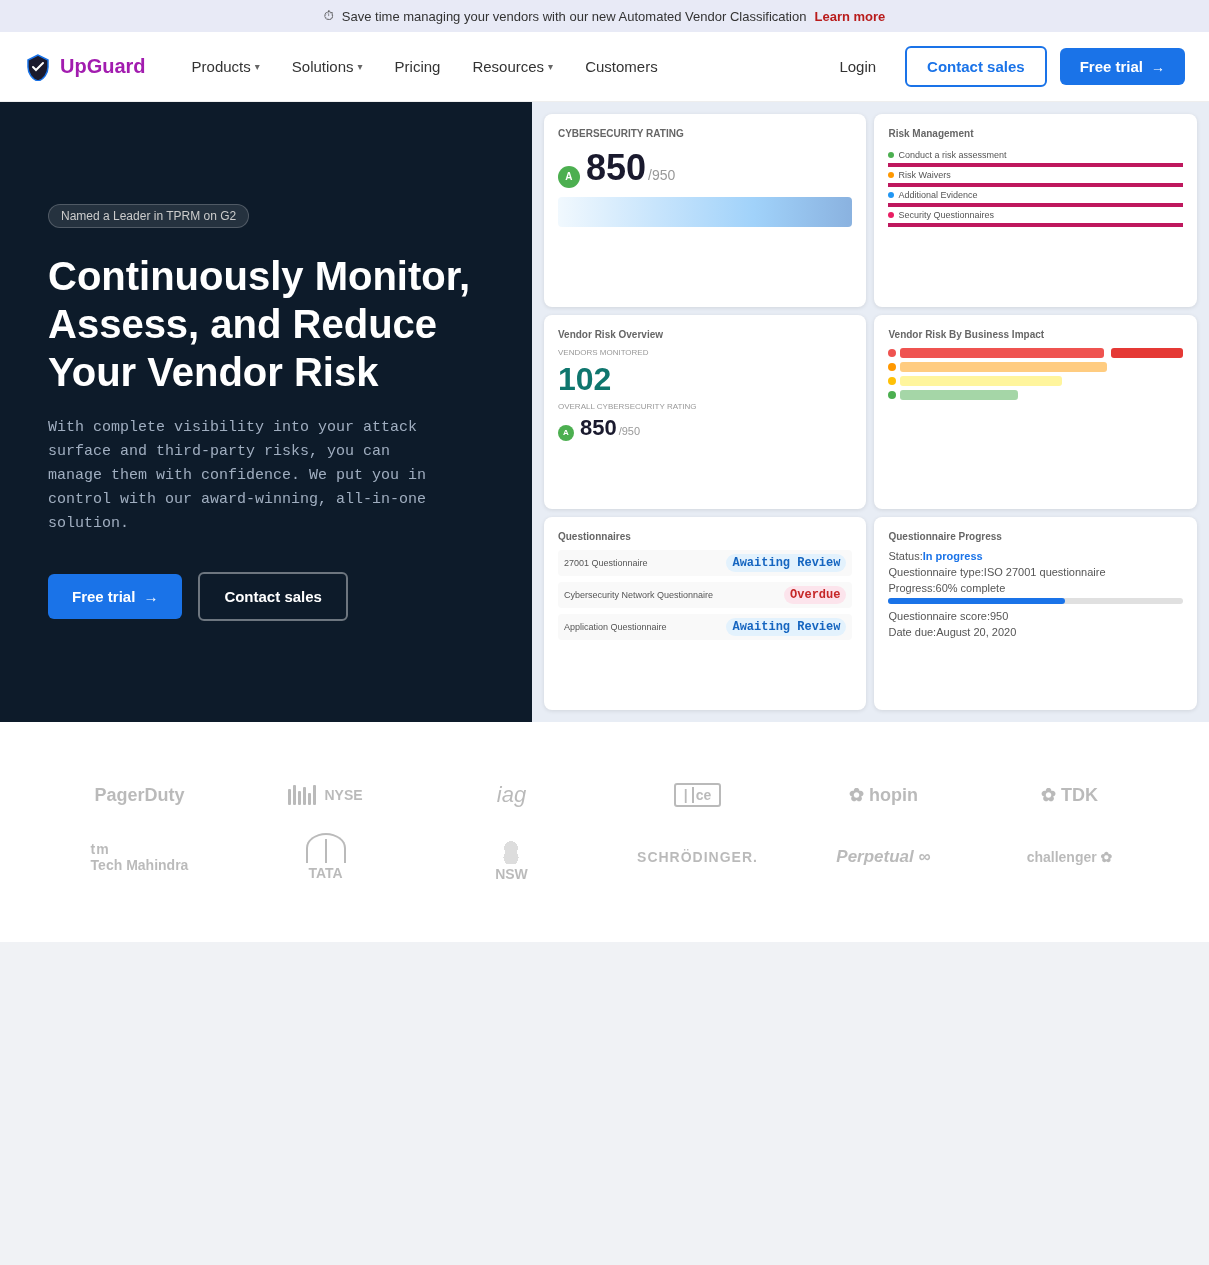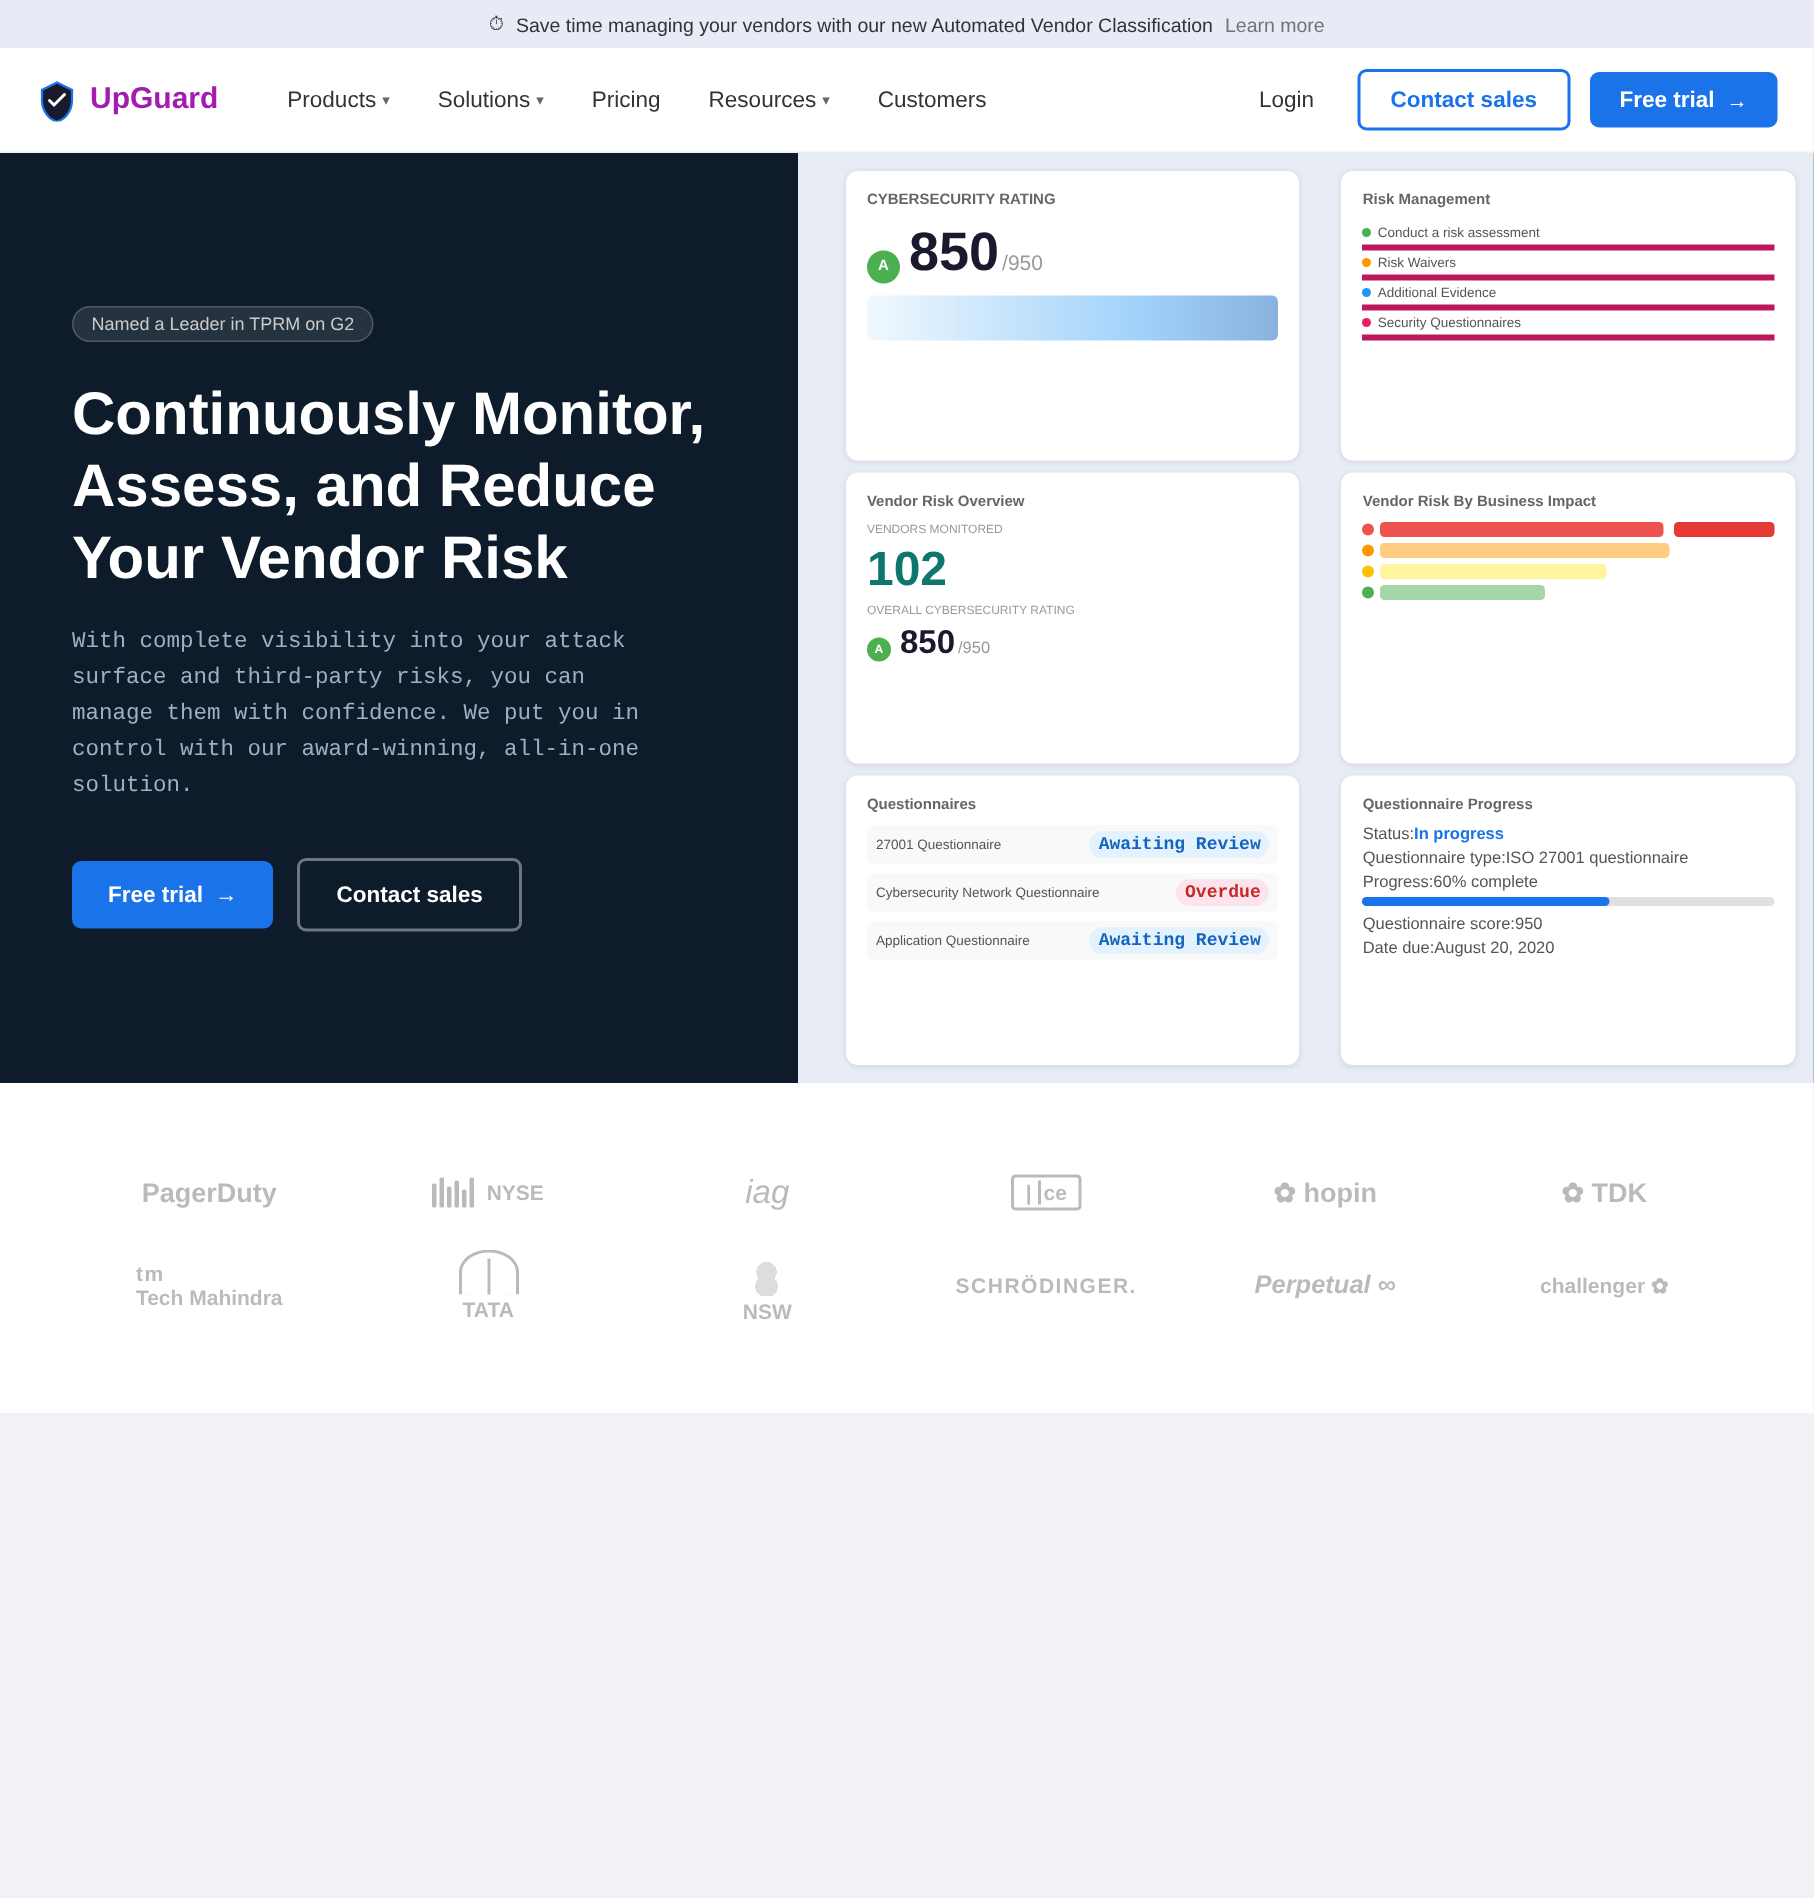--- a/index.html
+++ b/index.html
@@ -10,22 +10,22 @@
       background: #e8eaf6;
       display: flex;
       align-items: center;
       justify-content: center;
       gap: 8px;
       padding: 8px 16px;
       font-size: 13px;
       color: #333;
     }
     .top-banner .learn-more {
-      color: #737373;
-      font-weight: 400;
+      color: #b91c1c;
+      font-weight: 700;
       cursor: pointer;
       text-decoration: none;
     }
 
     
     .navbar {
       background: #fff;
       display: flex;
       align-items: center;
       padding: 0 24px;
@@ -189,21 +189,20 @@
       grid-template-rows: 1fr 1fr 1fr;
       gap: 8px;
       padding: 12px;
     }
     .mock-card {
       background: #fff;
       border-radius: 8px;
       padding: 14px;
       overflow: hidden;
       box-shadow: 0 1px 4px rgba(0,0,0,0.1);
-      margin-left: 20px;
     }
     .mock-card-title {
       font-size: 10px;
       font-weight: 600;
       color: #666;
       margin-bottom: 8px;
     }
     .score-display {
       display: flex;
       align-items: baseline;

